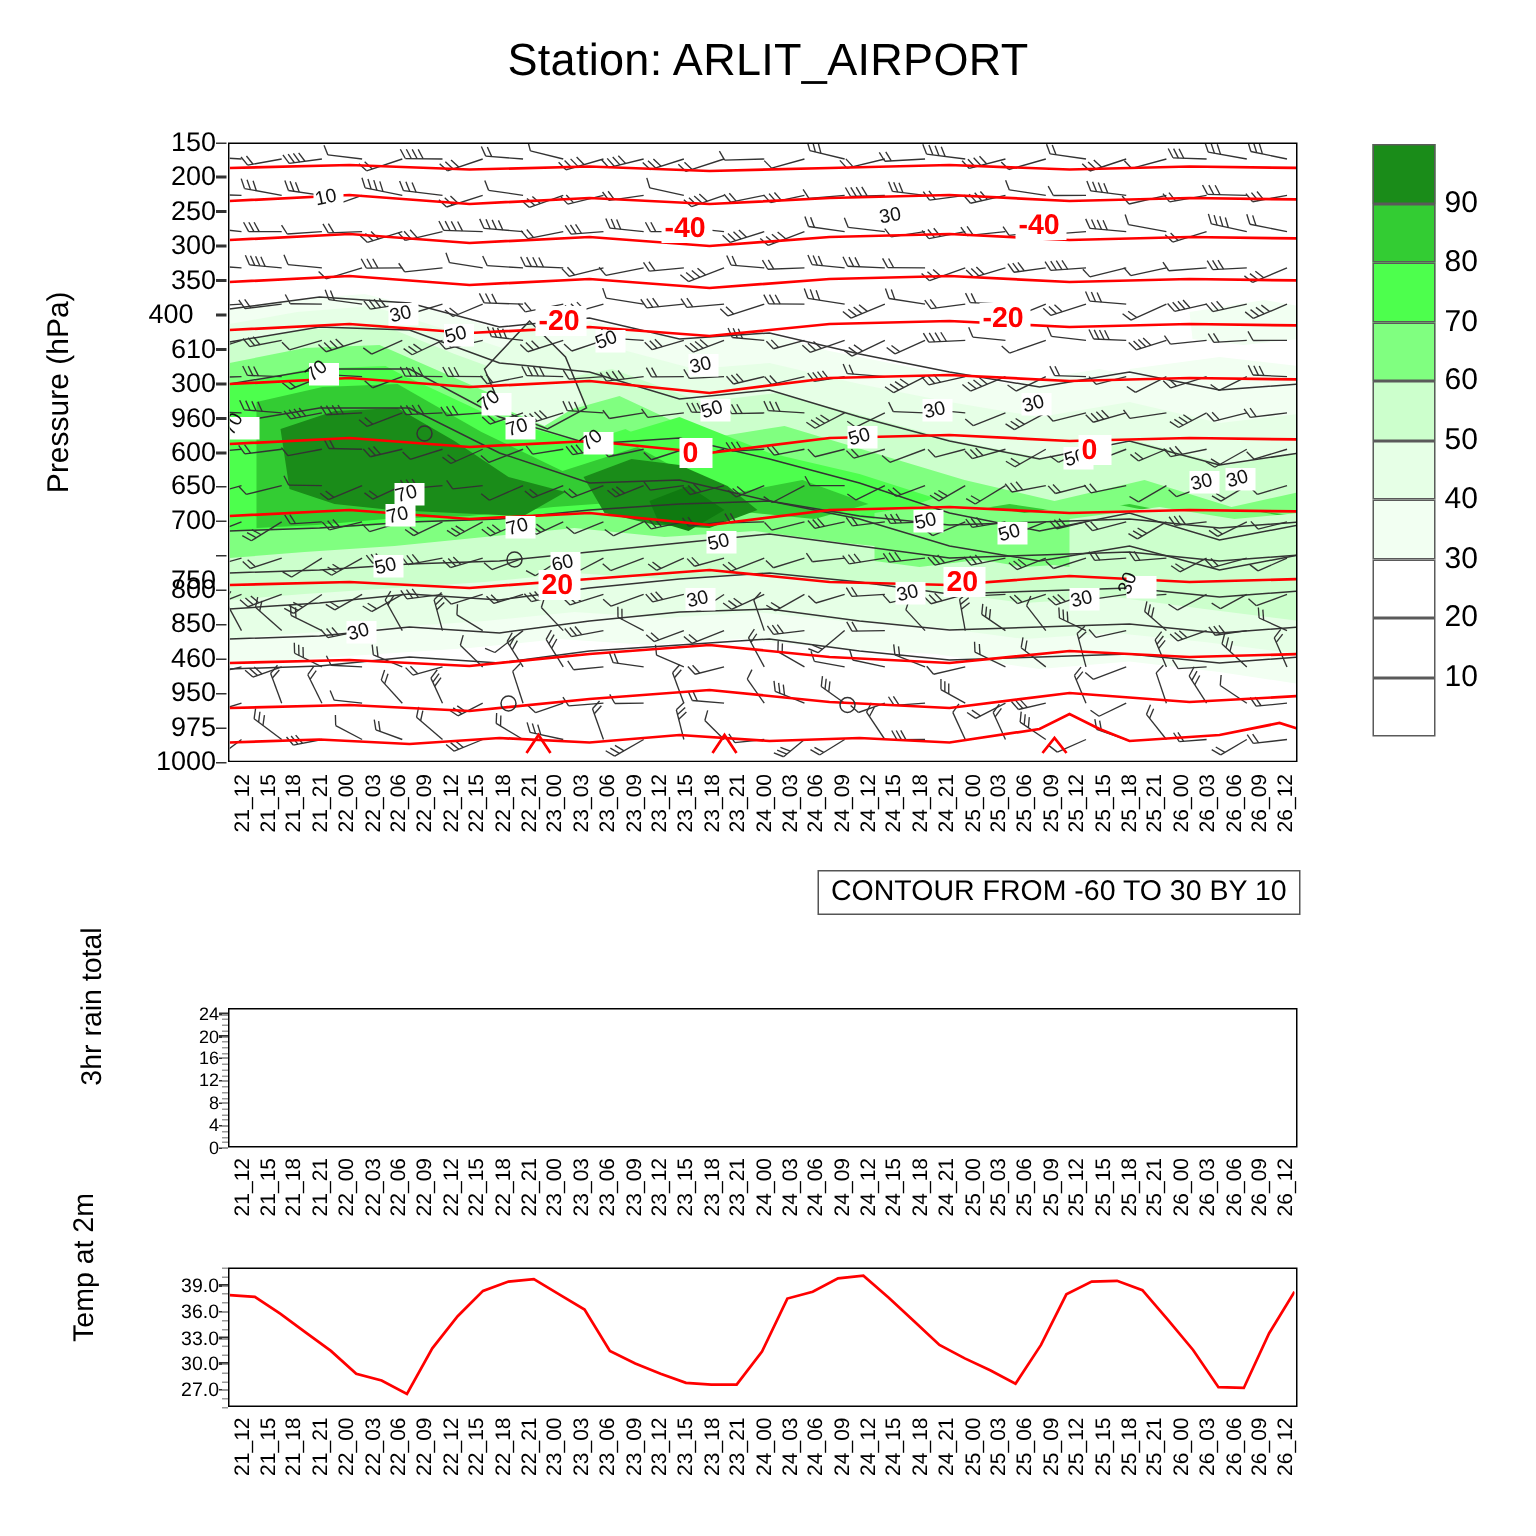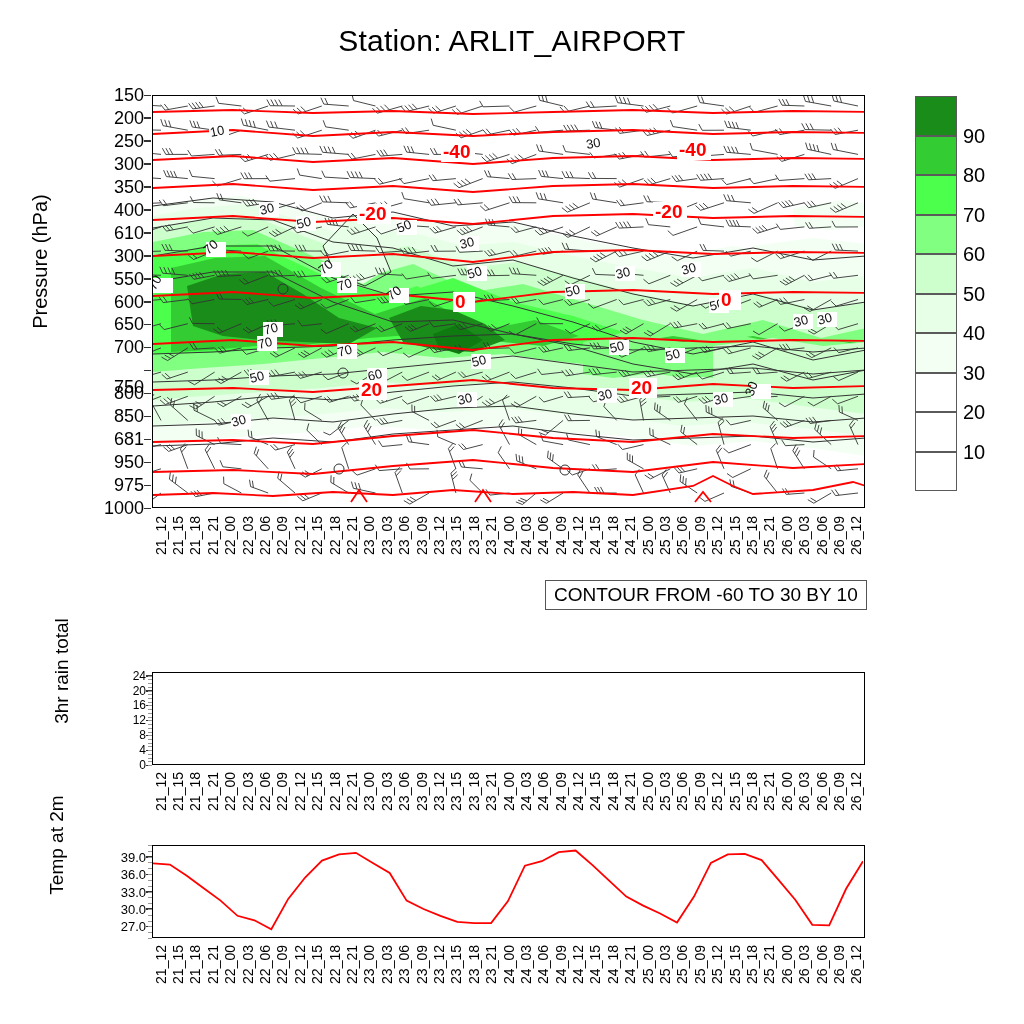--- a/index.html
+++ b/index.html
@@ -65,41 +65,41 @@
     <div class="ytick" style="top: 0px;">150</div>
     <div class="tickmark" style="left: 62px; top: -0.5px; width: 7px; height: 1.5px;"></div>
     <div class="ytick" style="top: 22.9444px;">200</div>
     <div class="tickmark" style="left: 62px; top: 22.4444px; width: 7px; height: 1.5px;"></div>
     <div class="ytick" style="top: 45.8889px;">250</div>
     <div class="tickmark" style="left: 62px; top: 45.3889px; width: 7px; height: 1.5px;"></div>
     <div class="ytick" style="top: 68.8333px;">300</div>
     <div class="tickmark" style="left: 62px; top: 68.3333px; width: 7px; height: 1.5px;"></div>
     <div class="ytick" style="top: 91.7778px;">350</div>
     <div class="tickmark" style="left: 62px; top: 91.2778px; width: 7px; height: 1.5px;"></div>
-    <div class="ytick" style="top: 114.722px;">400</div>
+    <div class="ytick" style="top: 114.722px; text-align: center;">400</div>
     <div class="tickmark" style="left: 62px; top: 114.222px; width: 7px; height: 1.5px;"></div>
     <div class="ytick" style="top: 137.667px;">610</div>
     <div class="tickmark" style="left: 62px; top: 137.167px; width: 7px; height: 1.5px;"></div>
     <div class="ytick" style="top: 160.611px;">300</div>
     <div class="tickmark" style="left: 62px; top: 160.111px; width: 7px; height: 1.5px;"></div>
-    <div class="ytick" style="top: 183.556px;">550</div>
+    <div class="ytick" style="top: 183.556px;">960</div>
     <div class="tickmark" style="left: 62px; top: 183.056px; width: 7px; height: 1.5px;"></div>
     <div class="ytick" style="top: 206.5px;">600</div>
     <div class="tickmark" style="left: 62px; top: 206px; width: 7px; height: 1.5px;"></div>
     <div class="ytick" style="top: 229.444px;">650</div>
     <div class="tickmark" style="left: 62px; top: 228.944px; width: 7px; height: 1.5px;"></div>
     <div class="ytick" style="top: 252.389px;">700</div>
     <div class="tickmark" style="left: 62px; top: 251.889px; width: 7px; height: 1.5px;"></div>
     <div class="ytick" style="top: 292px;">750</div>
     <div class="tickmark" style="left: 62px; top: 274.833px; width: 7px; height: 1.5px;"></div>
     <div class="ytick" style="top: 298.278px;">800</div>
     <div class="tickmark" style="left: 62px; top: 297.778px; width: 7px; height: 1.5px;"></div>
     <div class="ytick" style="top: 321.222px;">850</div>
     <div class="tickmark" style="left: 62px; top: 320.722px; width: 7px; height: 1.5px;"></div>
-    <div class="ytick" style="top: 344.167px;">681</div>
+    <div class="ytick" style="top: 344.167px;">460</div>
     <div class="tickmark" style="left: 62px; top: 343.667px; width: 7px; height: 1.5px;"></div>
     <div class="ytick" style="top: 367.111px;">950</div>
     <div class="tickmark" style="left: 62px; top: 366.611px; width: 7px; height: 1.5px;"></div>
     <div class="ytick" style="top: 390.056px;">975</div>
     <div class="tickmark" style="left: 62px; top: 389.556px; width: 7px; height: 1.5px;"></div>
     <div class="ytick" style="top: 413px;">1000</div>
     <div class="tickmark" style="left: 62px; top: 412.5px; width: 7px; height: 1.5px;"></div>
   </div>
 
 <div class="abs" id="mainPanel">

